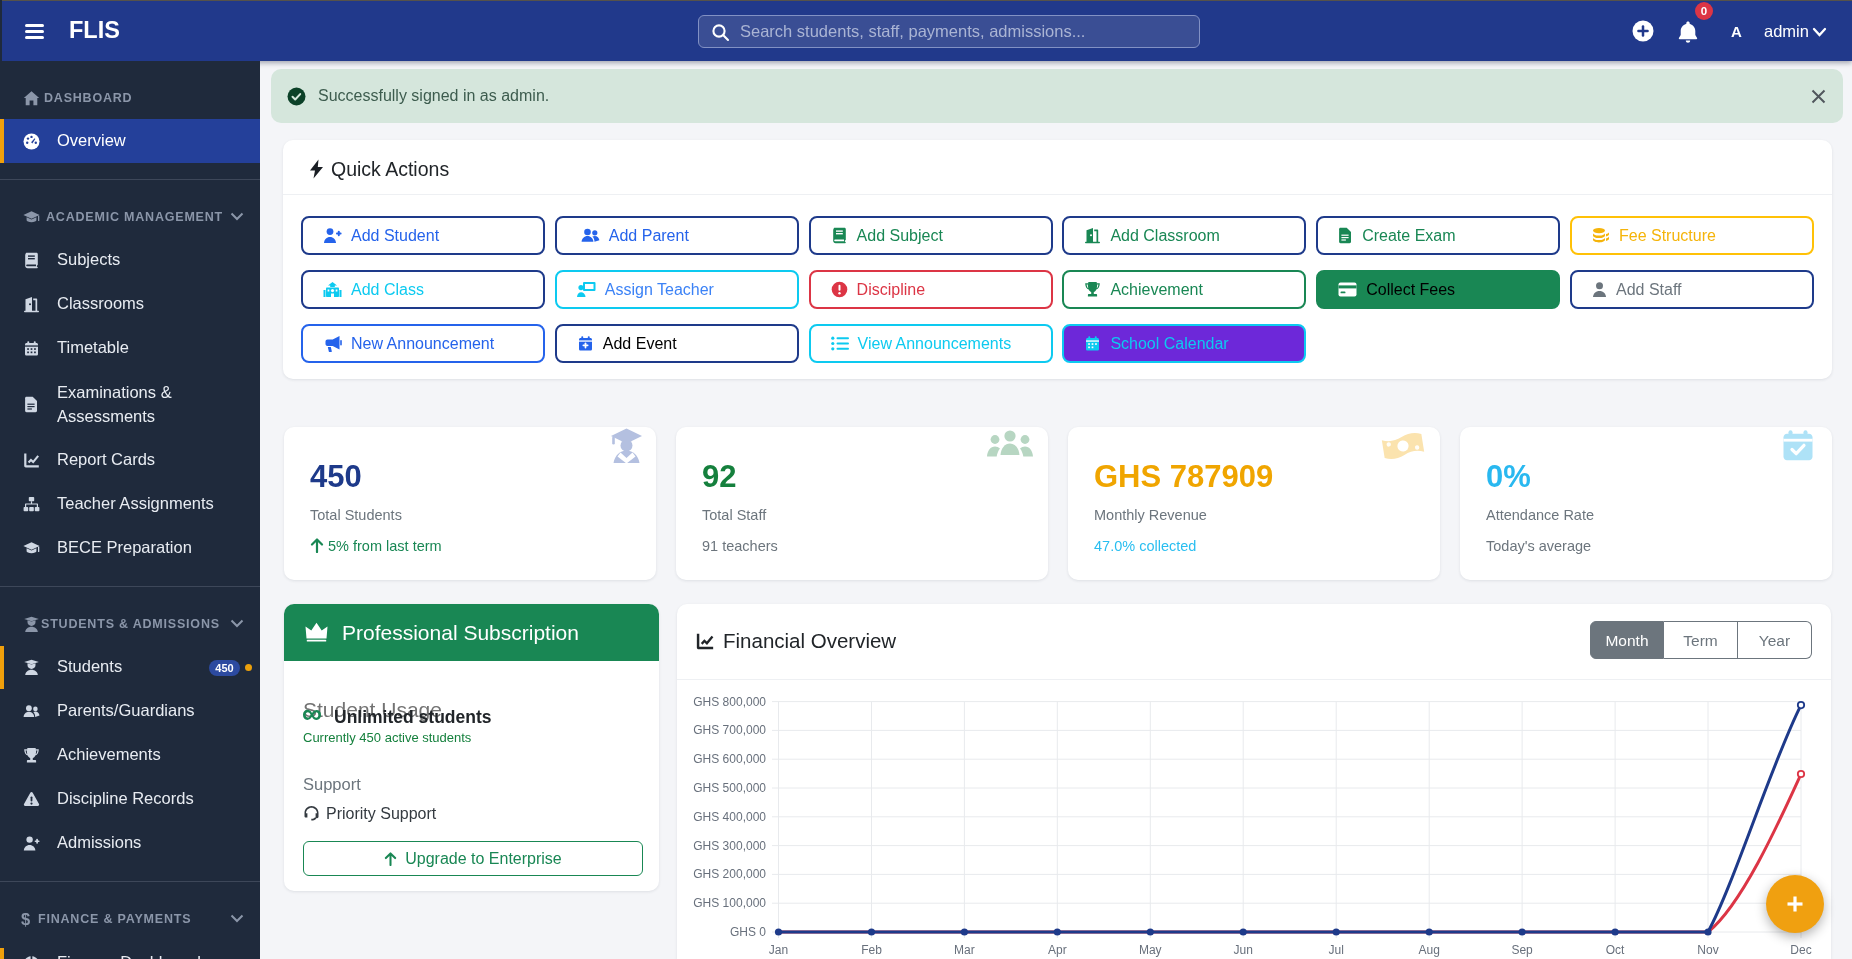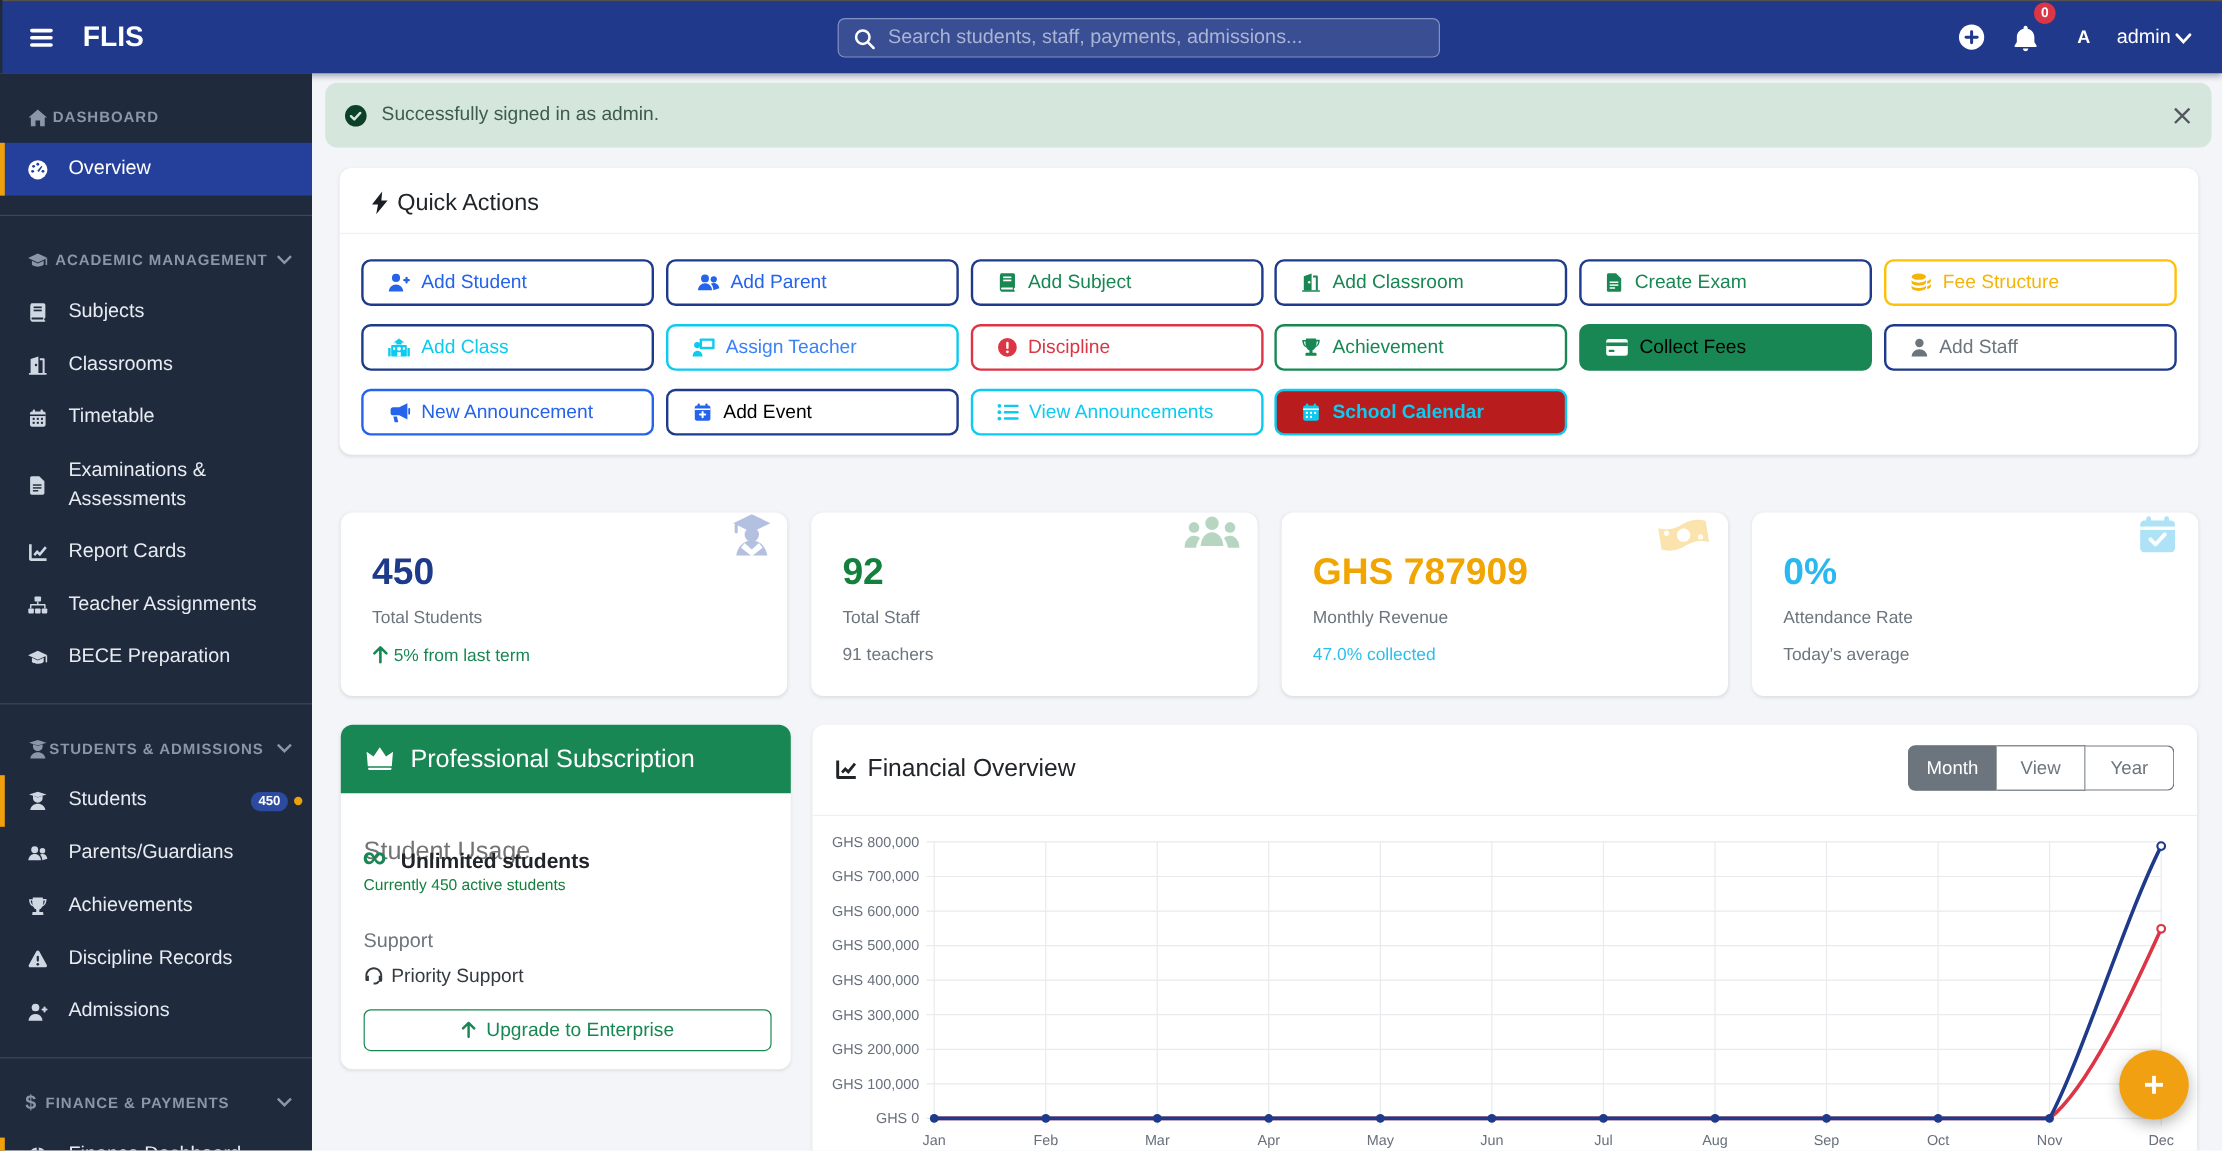--- a/index.html
+++ b/index.html
@@ -407,21 +407,21 @@
             <circle cx="1.8" cy="2.2" r="1.6"></circle>
             <circle cx="1.8" cy="7.5" r="1.6"></circle>
             <circle cx="1.8" cy="12.8" r="1.6"></circle>
             <rect x="5.5" y="1.2" width="12.5" height="2" rx="1"></rect>
             <rect x="5.5" y="6.5" width="12.5" height="2" rx="1"></rect>
             <rect x="5.5" y="11.8" width="12.5" height="2" rx="1"></rect>
           </g>
         </svg>
         <span>View Announcements</span>
       </div>
-      <div class="qbtn" style="border-color:#0dcaf0;background:#b91c1c;color:#0dcaf0;font-weight:bold;">
+      <div class="qbtn" style="border-color:#0dcaf0;background:#6d28d9;color:#0dcaf0;">
         <svg width="17" height="17" viewBox="0 0 17 17">
           <path d="M2 4.5c0-.9.7-1.6 1.6-1.6h9.8c.9 0 1.6.7 1.6 1.6V14c0 .9-.7 1.6-1.6 1.6H3.6C2.7 15.6 2 14.9 2 14z" fill="#0dcaf0"></path>
           <rect x="4.3" y="1.2" width="1.9" height="3.3" rx="0.9" fill="#0dcaf0"></rect>
           <rect x="10.8" y="1.2" width="1.9" height="3.3" rx="0.9" fill="#0dcaf0"></rect>
           <rect x="2" y="5.4" width="13" height="1.3" fill="#fff"></rect>
           <g fill="#fff">
             <rect x="4.2" y="8.2" width="1.7" height="1.7"></rect>
             <rect x="7.65" y="8.2" width="1.7" height="1.7"></rect>
             <rect x="11.1" y="8.2" width="1.7" height="1.7"></rect>
             <rect x="4.2" y="11.5" width="1.7" height="1.7"></rect>
@@ -504,21 +504,21 @@
         <path d="M7 14V2M2 6.5 7 1.5l5 5" fill="none" stroke="#198754" stroke-width="2.2" stroke-linecap="round" stroke-linejoin="round"></path>
       </svg>Upgrade to Enterprise</div>
 <div class="card" style="left:677px;top:604px;width:1154px;height:356px;border-radius:10px 10px 0 0;"></div>
 <div class="abs" style="left:677px;top:679px;width:1154px;height:1px;background:#eef0f3;"></div>
 <svg class="abs" style="left:695px;top:632px" width="20" height="19" viewBox="0 0 17 17">
       <path d="M1.2 1.5v12.3c0 .9.7 1.6 1.6 1.6h13v-2.2H3.4V1.5z" fill="#212529"></path>
       <path d="M4.8 9.8l3.1-3.4 2.2 2.1 4.3-5.2 1.6 1.3-5.7 7-2.3-2.2-1.7 1.9z" fill="#212529"></path>
     </svg>
 <div class="abs" style="left:723px;top:629px;font-size:20.5px;font-weight:400;color:#212529;">Financial Overview</div>
 <div class="abs" style="left:1590px;top:621px;width:74px;height:38px;background:#6c757d;border:1px solid #6c757d;border-radius:6px 0 0 6px;color:#fff;font-size:15.5px;text-align:center;line-height:37px;">Month</div>
-<div class="abs" style="left:1664px;top:621px;width:74px;height:38px;background:#fff;border:1px solid #6c757d;border-left:none;color:#6c757d;font-size:15.5px;text-align:center;line-height:37px;">View</div>
+<div class="abs" style="left:1664px;top:621px;width:74px;height:38px;background:#fff;border:1px solid #6c757d;border-left:none;color:#6c757d;font-size:15.5px;text-align:center;line-height:37px;">Term</div>
 <div class="abs" style="left:1738px;top:621px;width:74px;height:38px;background:#fff;border:1px solid #6c757d;border-left:none;border-radius:0 6px 6px 0;color:#6c757d;font-size:15.5px;text-align:center;line-height:37px;">Year</div>
 <svg class="abs" style="left:660px;top:680px" width="1192" height="279" viewBox="0 0 1192 279" font-family="Liberation Sans, sans-serif">
       <line x1="112" y1="252.0" x2="1141" y2="252.0" stroke="#e8eaed" stroke-width="1"></line>
       <text x="106" y="256.0" text-anchor="end" font-size="12" fill="#68707c">GHS 0</text>
       <line x1="112" y1="223.2" x2="1141" y2="223.2" stroke="#e8eaed" stroke-width="1"></line>
       <text x="106" y="227.2" text-anchor="end" font-size="12" fill="#68707c">GHS 100,000</text>
       <line x1="112" y1="194.4" x2="1141" y2="194.4" stroke="#e8eaed" stroke-width="1"></line>
       <text x="106" y="198.4" text-anchor="end" font-size="12" fill="#68707c">GHS 200,000</text>
       <line x1="112" y1="165.6" x2="1141" y2="165.6" stroke="#e8eaed" stroke-width="1"></line>
       <text x="106" y="169.6" text-anchor="end" font-size="12" fill="#68707c">GHS 300,000</text>

